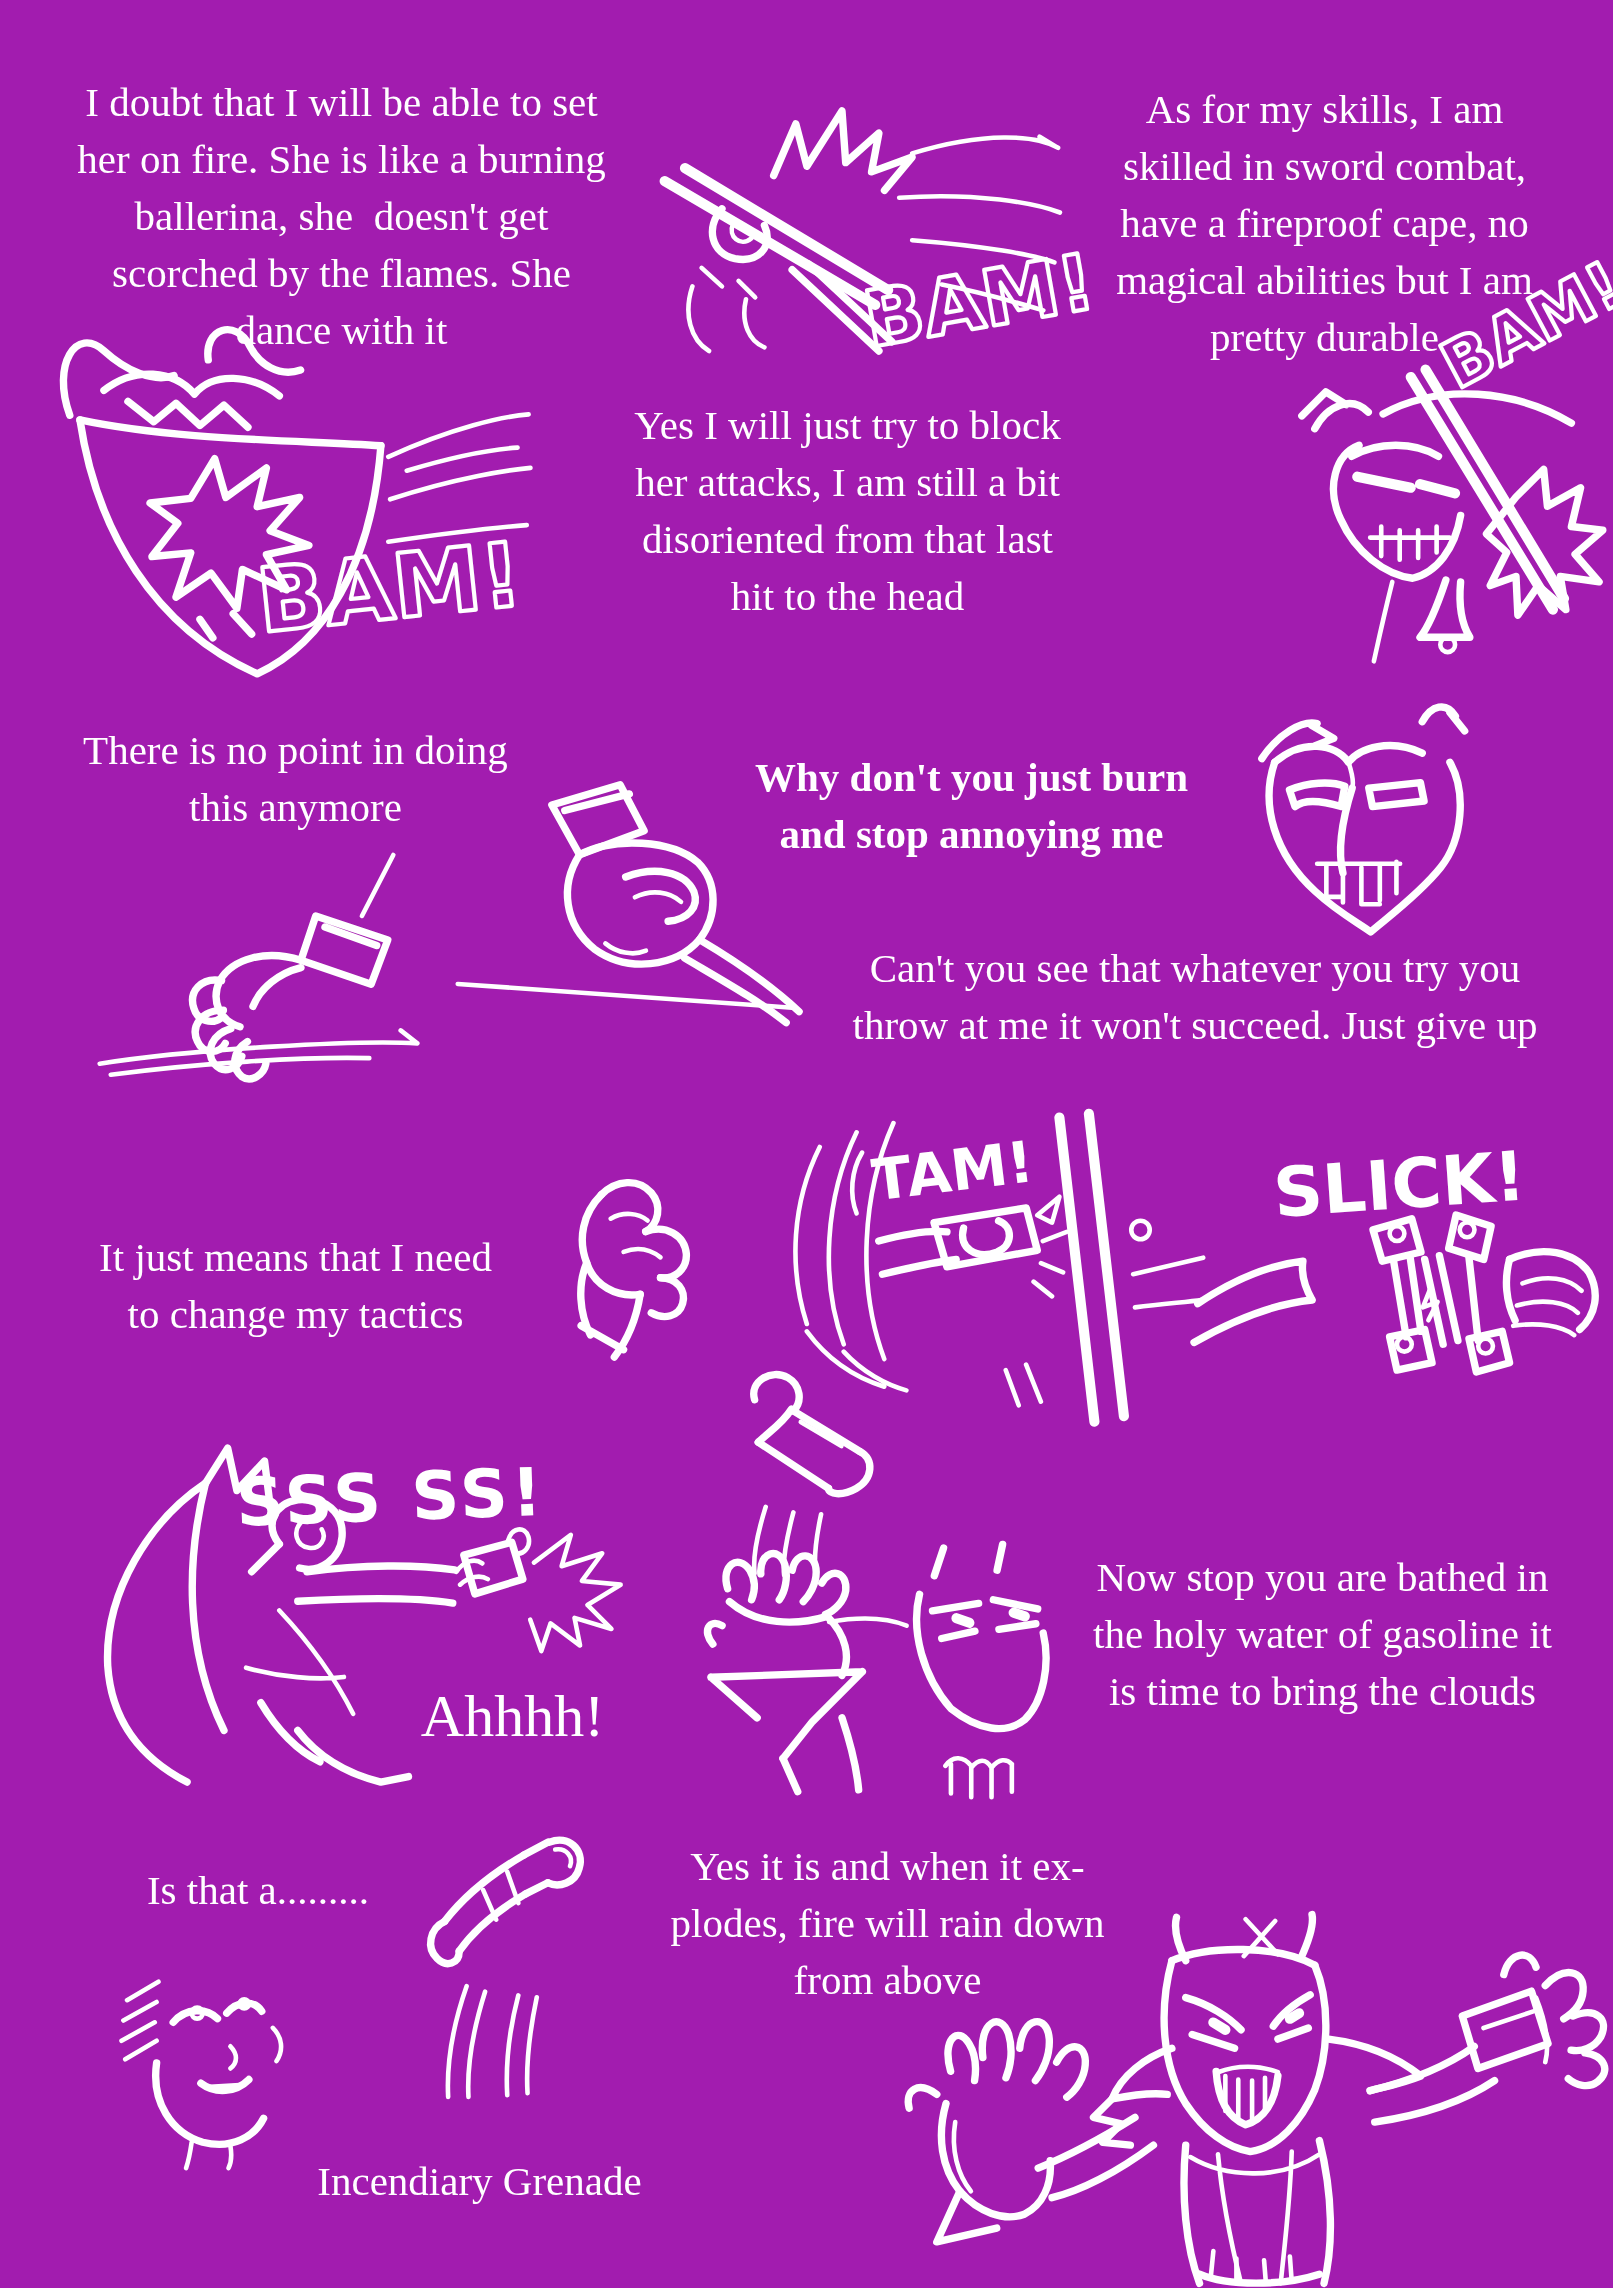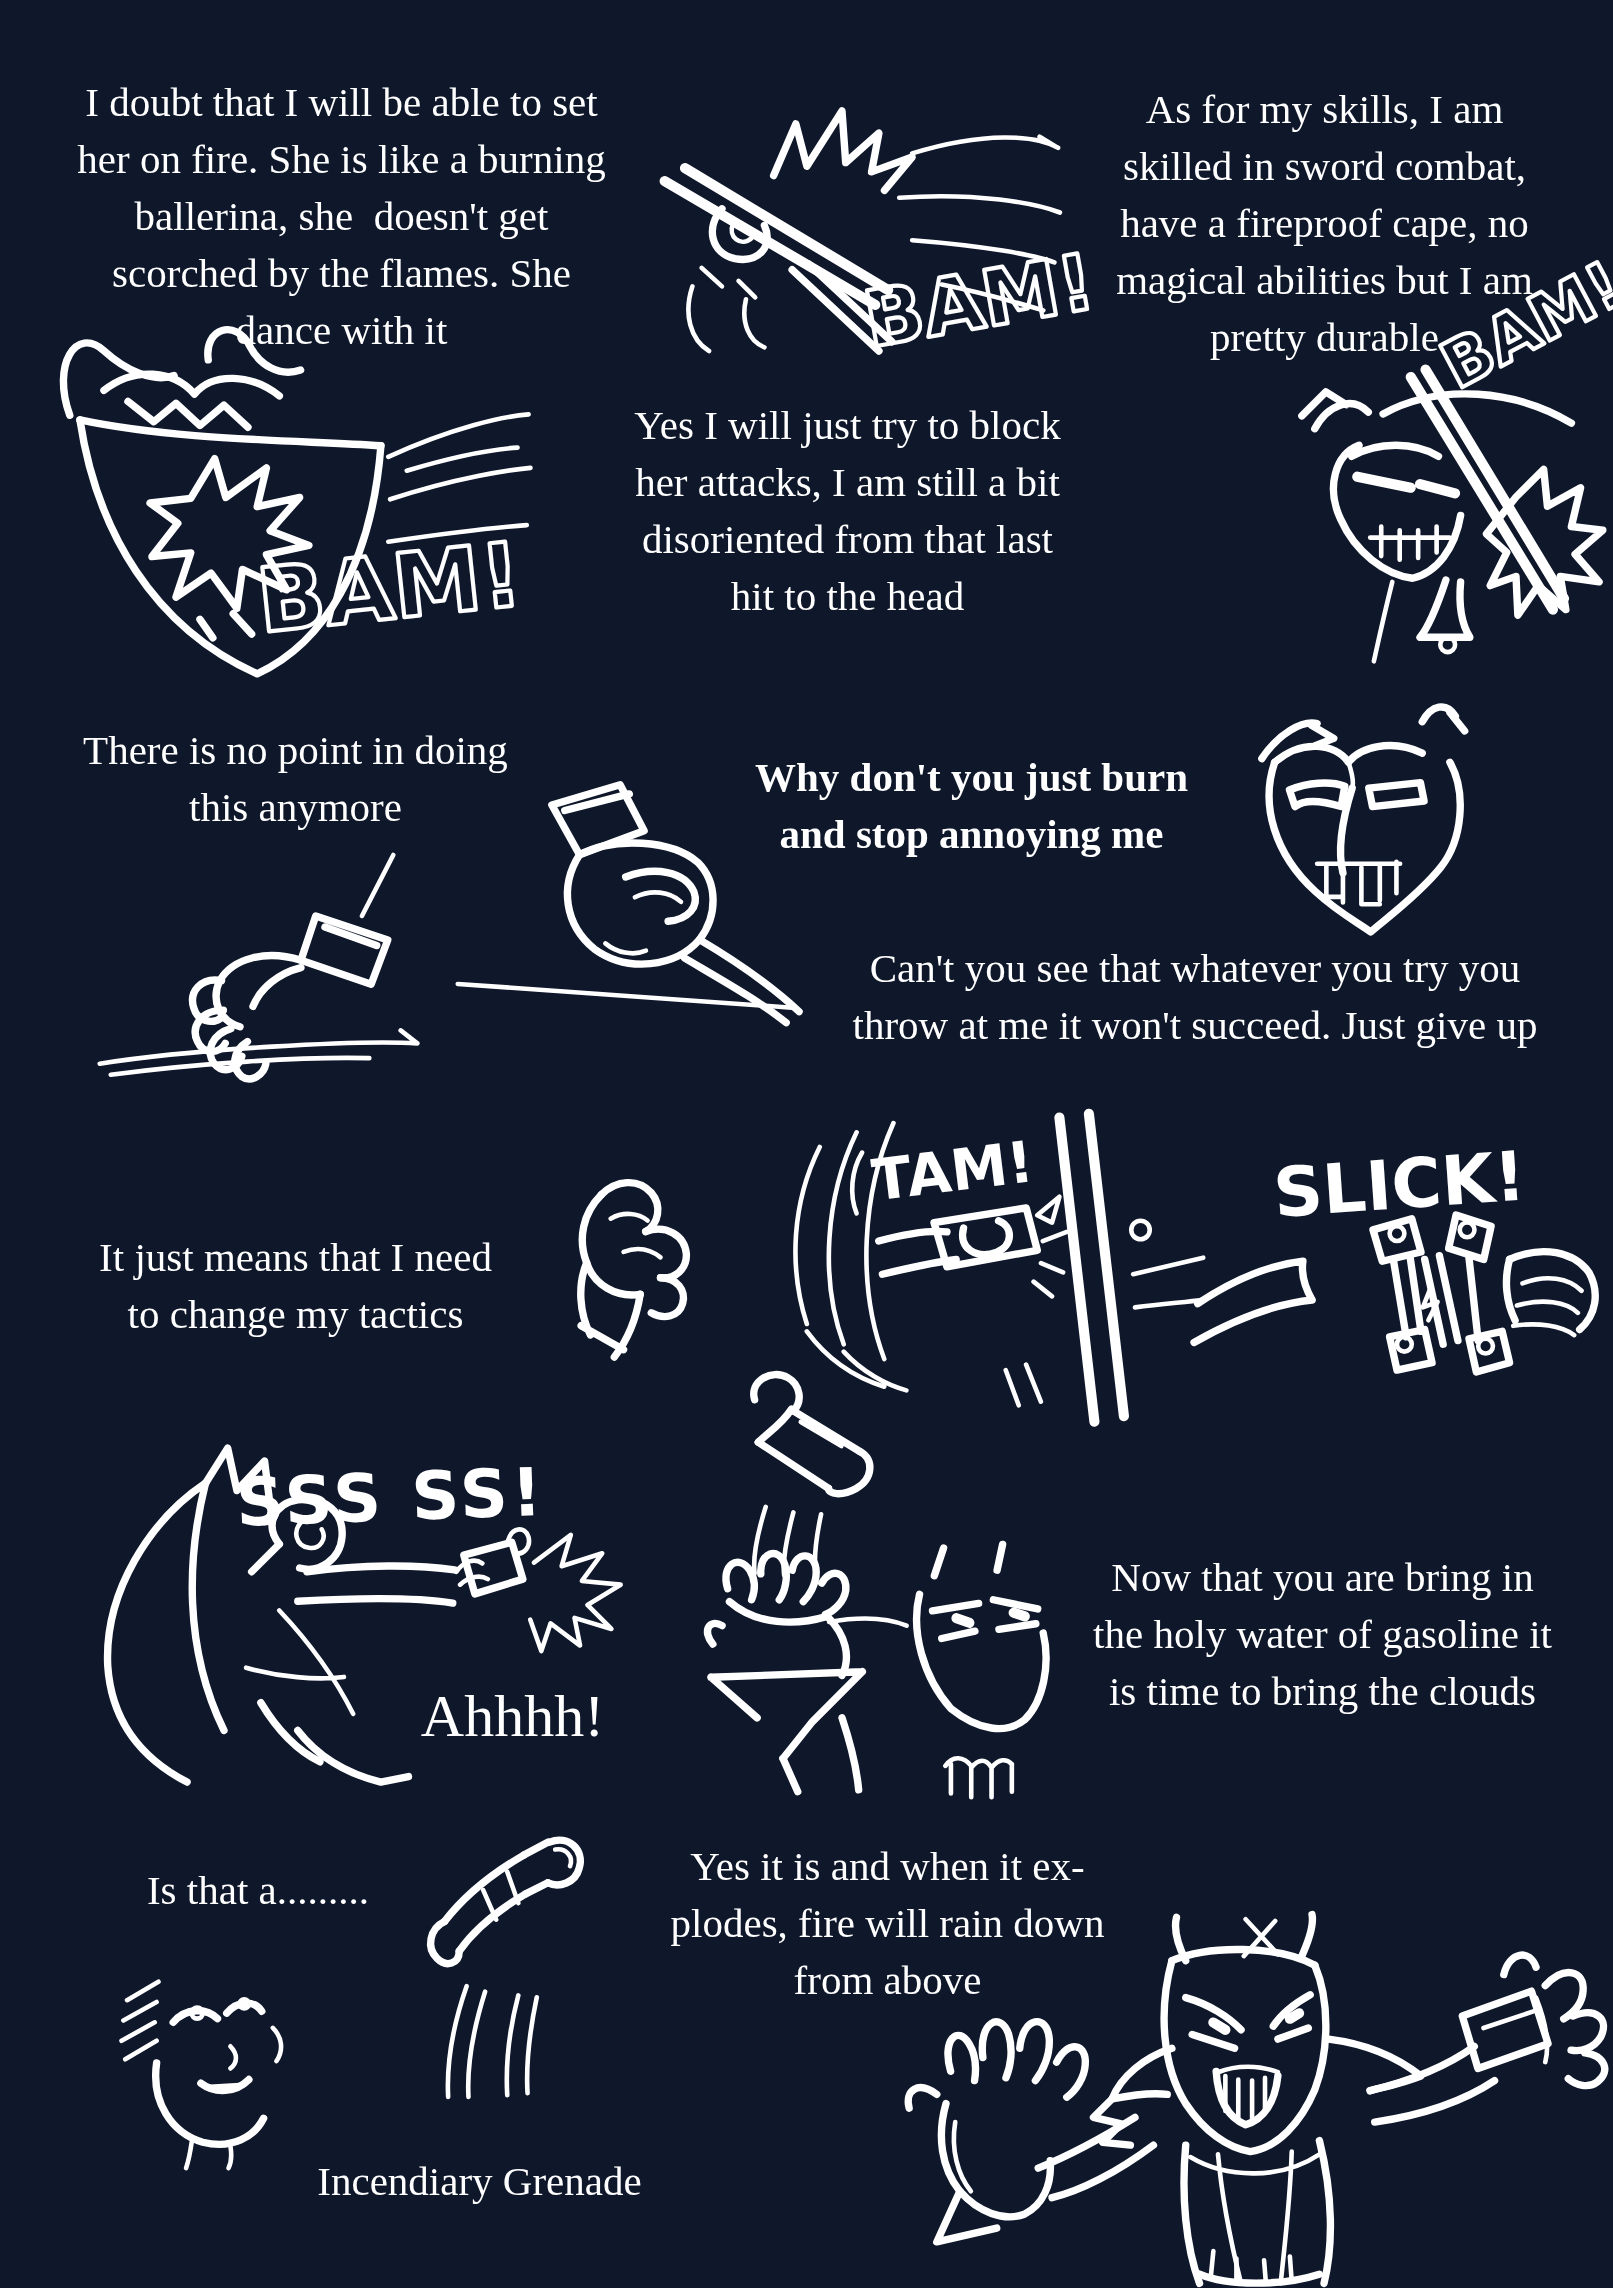--- a/index.html
+++ b/index.html
@@ -1,16 +1,16 @@
 <!DOCTYPE html>
 <html style="font-size:14.8px"><head>
 <meta charset="utf-8">
 <style>
   html,body{margin:0;padding:0;background:#000;}
-  #comic{position:relative;width:1613px;height:2289px;background:#0f172a;overflow:hidden;
+  #comic{position:relative;width:1613px;height:2289px;background:#a21caf;overflow:hidden;
          font-family:"Liberation Serif", serif;color:#fff;}
   .sp{position:absolute;text-align:center;font-size:41px;line-height:57px;}
   .sp .ln{white-space:pre-wrap;}
   .big{font-size:60px;line-height:59px;}
   svg.sk{position:absolute;overflow:visible;}
   svg.sk *{stroke:#fff;fill:none;stroke-width:8;stroke-linecap:round;stroke-linejoin:round;}
   svg.sk .thin{stroke-width:5;}
   svg.sk .thick{stroke-width:11;}
   svg.sk text.fx{fill:#fff;stroke:none;font-family:"DejaVu Sans",sans-serif;font-weight:bold;}
   svg.sk text.fx-hollow{fill:none;stroke:#fff;stroke-width:4.5;font-family:"DejaVu Sans",sans-serif;font-weight:bold;}
@@ -57,21 +57,21 @@
     <div class="ln">Can't you see that whatever you try you</div>
     <div class="ln">throw at me it won't succeed. Just give up</div>
   </div>
 
   <div class="sp" style="left:60px;top:1229px;width:471px;">
     <div class="ln">It just means that I need</div>
     <div class="ln">to change my tactics</div>
   </div>
 
   <div class="sp" style="left:1048px;top:1549px;width:549px;">
-    <div class="ln">Now that you are bring in</div>
+    <div class="ln">Now stop you are bathed in</div>
     <div class="ln">the holy water of gasoline it</div>
     <div class="ln">is time to bring the clouds</div>
   </div>
 
   <div class="sp big" style="left:397px;top:1687px;width:231px;">
     <div class="ln">Ahhhh!</div>
   </div>
 
   <div class="sp" style="left:115px;top:1862px;width:286px;">
     <div class="ln">Is that a.........</div>

